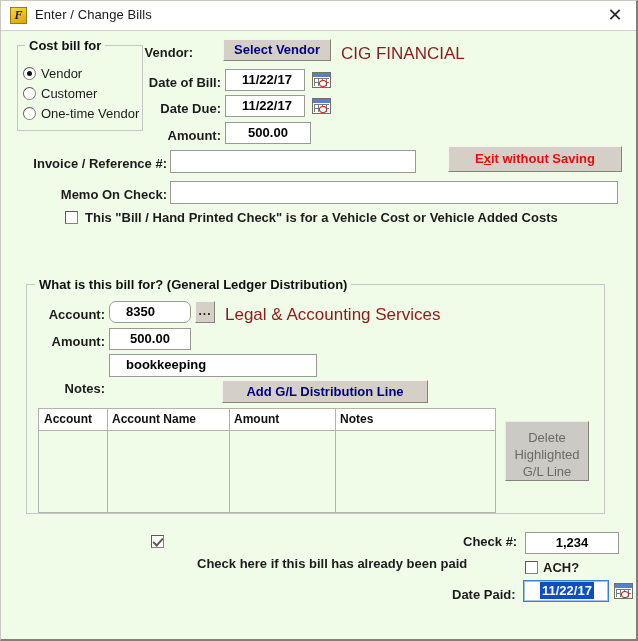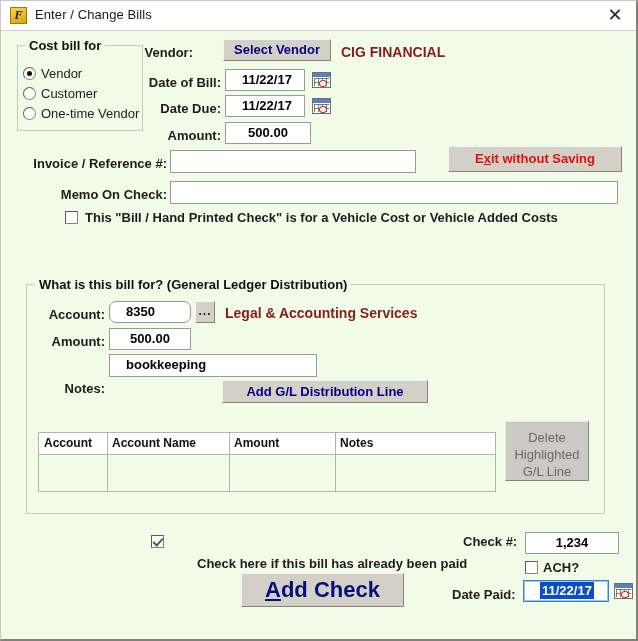--- a/index.html
+++ b/index.html
@@ -210,22 +210,22 @@
     left: 3px; top: 0px;
     width: 4px; height: 8px;
     border: solid #5a5a54;
     border-width: 0 2px 2px 0;
     transform: rotate(42deg);
   }
 
   
   .accent {
     position: absolute;
-    font-size: 14px;
-    font-weight: bold;
+    font-size: 17px;
+    font-weight: normal;
     color: #8b1a1a;
     white-space: nowrap;
   }
 
   
   .gltable {
     position: absolute;
     box-sizing: border-box;
     border: 1px solid #b0b4ac;
     background: #f0fce8;
@@ -315,21 +315,21 @@
   <div class="accent" style="left:224px; top:304px;">Legal &amp; Accounting Services</div>
 
   <div class="lbl right" style="left:30px; top:333px; width:74px;">Amount:</div>
   <div class="tbox num" style="left:108px; top:327px; width:82px; height:22px;">500.00</div>
 
   <div class="lbl right" style="left:30px; top:360px; width:74px;margin-top:20px;">Notes:</div>
   <div class="tbox" style="left:108px; top:353px; width:208px; height:23px;">bookkeeping</div>
 
   <div class="btn" style="left:221px; top:379px; width:206px; height:23px; line-height:21px;">Add G/L Distribution Line</div>
 
-  <div class="gltable" style="left:37px; top:431px; width:458px; height:60px;">
+  <div class="gltable" style="left:37px; top:407px; width:458px; height:105px;">
     <div class="glhead">
       <div class="glhead-cell" style="left:0;">Account</div>
       <div class="glhead-cell" style="left:68px;">Account Name</div>
       <div class="glhead-cell" style="left:190px;">Amount</div>
       <div class="glhead-cell" style="left:296px;">Notes</div>
     </div>
     <div class="glsep" style="left:68px;"></div>
     <div class="glsep" style="left:190px;"></div>
     <div class="glsep" style="left:296px;"></div>
   </div>
@@ -342,21 +342,20 @@
 
   <div class="cbox on" style="left:150px; top:534px;"></div>
   <div class="lbl" style="left:168px; top:555px;margin-left:28px;">Check here if this bill has already been paid</div>
 
   <div class="lbl" style="left:462px; top:533px;">Check #:</div>
   <div class="tbox num" style="left:524px; top:531px; width:94px; height:22px;">1,234</div>
 
   <div class="cbox" style="left:524px; top:560px;"></div>
   <div class="lbl" style="left:542px; top:559px;">ACH?</div>
 
-  <div class="btn big" style="left:240px; top:572px; width:163px; height:34px; line-height:32px;"><u>A</u><span>dd Check</span></div>
 
   <div class="lbl" style="left:451px; top:586px;">Date Paid:</div>
   <div class="tbox focus" style="left:522px; top:579px; width:86px; height:22px; text-align:right;"><span class="sel">11/22/17</span></div>
   <div class="calicon" style="left:613px; top:582px;">
     <div class="cal-top"></div>
       <div class="cal-grid"></div>
       <div class="cal-dot"></div>
   </div>
 
 </div>

